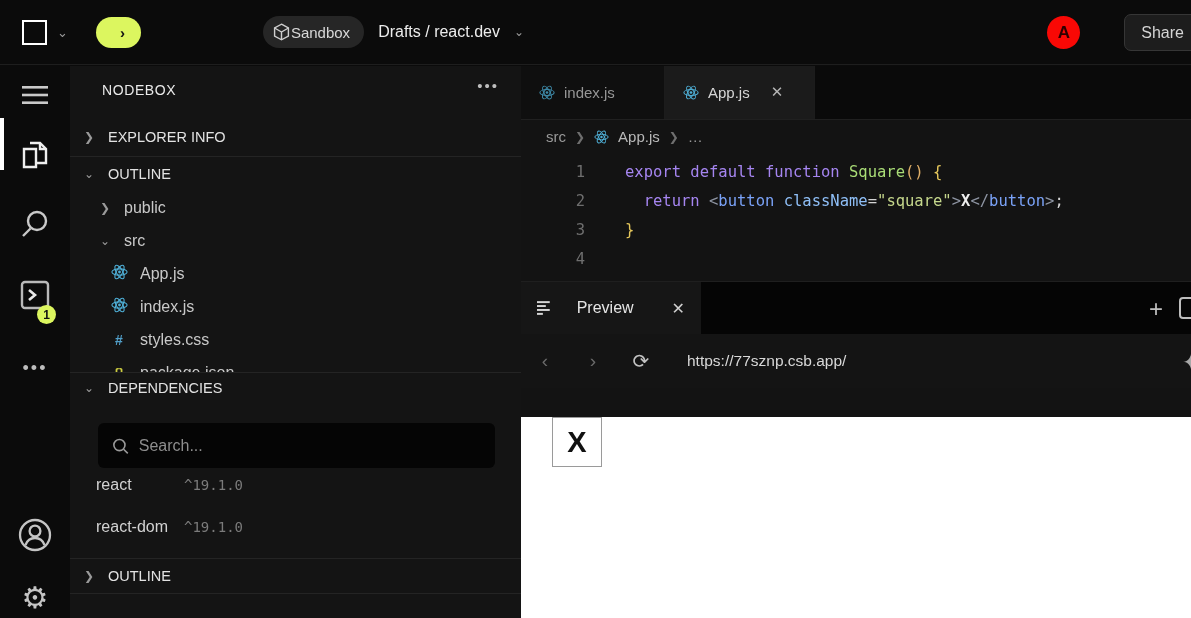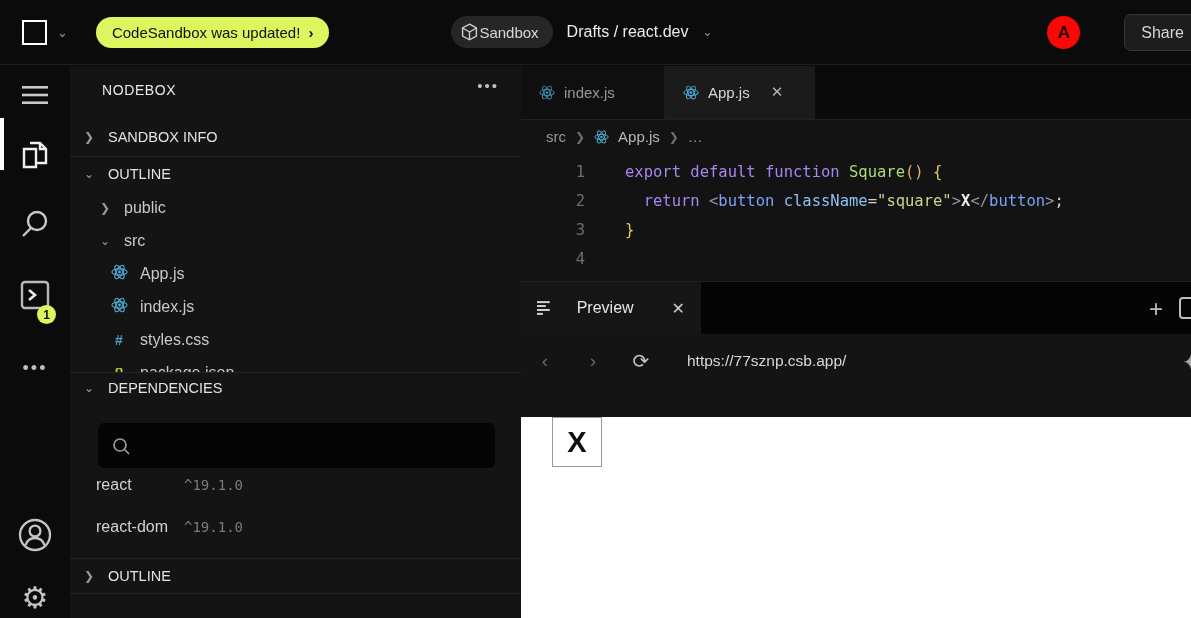--- a/index.html
+++ b/index.html
@@ -121,21 +121,20 @@
 </style>
 </head>
 <body>
 
 <div class="topbar">
   <div class="logo-wrap">
     <div class="logo-square"></div>
     <span class="logo-chev">⌄</span>
   </div>
   <div class="update-pill">
-    <span>CodeSandbox was updated!</span>
     <span class="chev">›</span>
   </div>
   <div class="sandbox-badge">
     <svg width="17" height="18" viewBox="0 0 17 18">
       <path d="M8.5 1.2 15.4 5v8L8.5 16.8 1.6 13V5Z" fill="none" stroke="#cfcfcf" stroke-width="1.4"></path>
       <path d="M1.6 5 8.5 9l6.9-4M8.5 9v7.8" fill="none" stroke="#cfcfcf" stroke-width="1.4"></path>
     </svg>
     <span>Sandbox</span>
   </div>
   <div class="crumb">
@@ -196,21 +195,21 @@
 </div>
 
 <div class="explorer">
   <div class="x-header">
     <span class="x-title">NODEBOX</span>
     <span class="x-menu">•••</span>
   </div>
 
   <div class="sec-row row-sandboxinfo">
     <span class="chev">❯</span>
-    <span>SANDBOX INFO</span>
+    <span>EXPLORER INFO</span>
   </div>
   <div class="divider"></div>
 
   <div class="sec-row row-nodebox">
     <span class="chev">⌄</span>
     <span>OUTLINE</span>
   </div>
 
   <div class="tree-row">
     <span class="tree-chev">❯</span>
@@ -260,20 +259,21 @@
   <div class="sec-row row-deps">
     <span class="chev">⌄</span>
     <span>DEPENDENCIES</span>
   </div>
 
   <div class="search-box">
     <svg width="18" height="18" viewBox="0 0 18 18">
       <circle cx="8" cy="8" r="6" fill="none" stroke="#9a9a9a" stroke-width="1.7"></circle>
       <line x1="12.5" y1="12.5" x2="17" y2="17" stroke="#9a9a9a" stroke-width="1.7"></line>
     </svg>
+    <input type="text" placeholder="Search..." style="">
   </div>
 
   <div class="dep-row">
     <span class="dep-name">react</span>
     <span class="dep-ver mono">^19.1.0</span>
   </div>
   <div class="dep-row" style="margin-top:8px">
     <span class="dep-name">react-dom</span>
     <span class="dep-ver mono">^19.1.0</span>
   </div>

